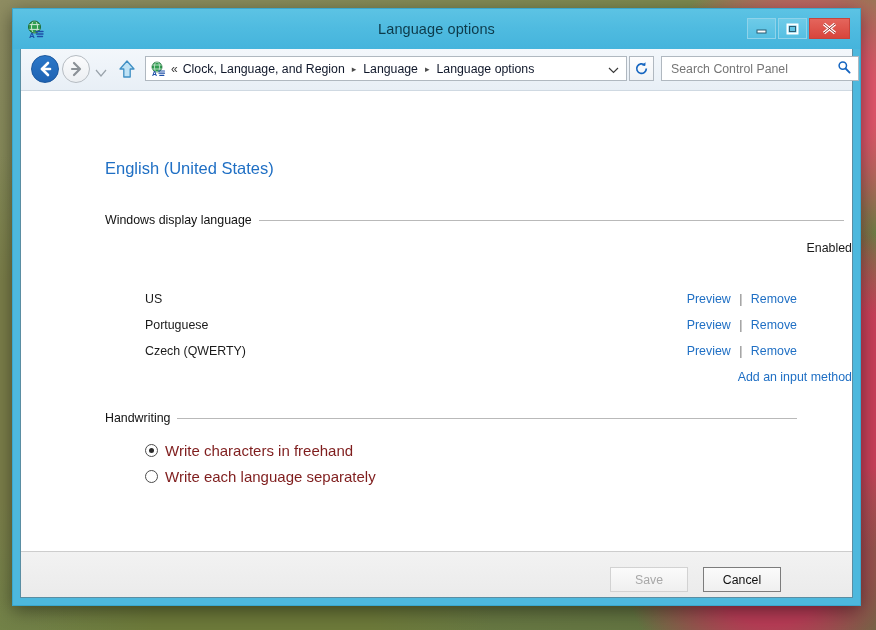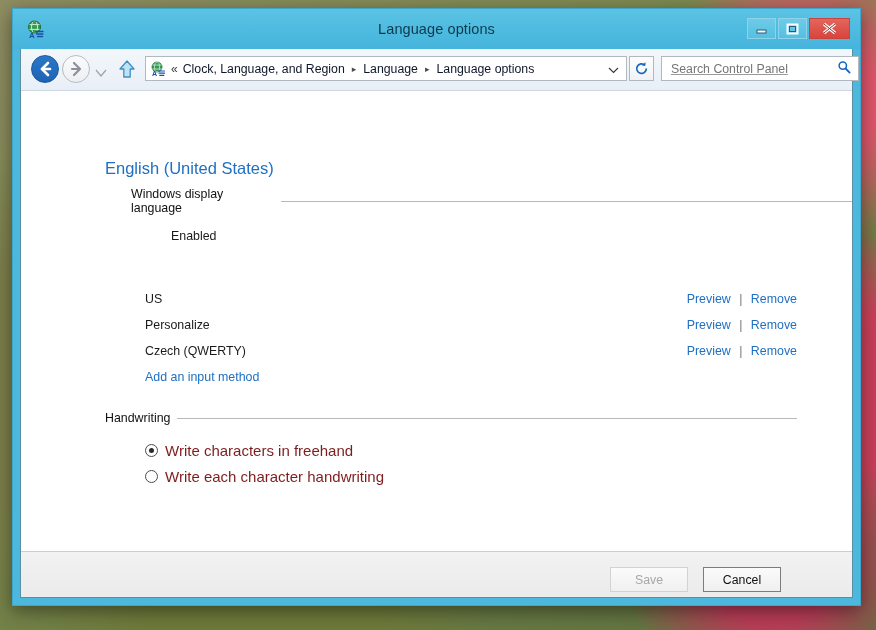--- a/index.html
+++ b/index.html
@@ -134,21 +134,21 @@
     width: 198px; height: 25px;
     background: #ffffff;
     border: 1px solid #b0b8c0;
     display: flex; align-items: center;
   }
   #search-input {
     border: none; outline: none;
     font-family: "Liberation Sans", sans-serif;
     font-size: 12.3px; color: #9a9a9a;
     background: transparent;
-    margin-left: 7px; width: 160px; text-decoration: underline;
+    margin-left: 7px; width: 160px;
   }
   #search-icon { margin-left: auto; margin-right: 7px; }
 
   
   #content {
     position: absolute; left: 0; top: 42px; right: 0; bottom: 61px;
     background: #ffffff;
     overflow: hidden;
   }
   #page-title {
@@ -161,21 +161,21 @@
   .section-head {
     display: flex; align-items: center;
     font-size: 12.4px; color: #111;
   }
   .section-head .rule {
     height: 1px; background: #b9b9b9;
     margin-left: 7px;
   }
   .row {
     display: flex; align-items: center;
-    font-size: 12.4px; color: #1a1a1a;
+    font-size: 12.4px; color: #1a1a1a; justify-content: flex-end;
   }
   .row .label { margin-left: 40px; }
   .row .links { margin-left: auto; }
   a.link {
     color: #1f6fc4; text-decoration: none; font-size: 12.4px;
     cursor: pointer;
   }
   .pipe { color: #777; margin: 0 5px; font-size: 12.4px; }
   .radio-row {
     display: flex; align-items: center;
@@ -326,21 +326,21 @@
             <path d="M8.6 8.5 L12.6 12.6" stroke="#1565c0" stroke-width="1.8" stroke-linecap="round"></path>
           </svg>
         </span>
       </div>
     </div>
 
     <div id="content">
 
       <div id="page-title">English (United States)</div>
 
-      <div class="section" style="top:96px;margin-left:26px;">
+      <div class="section" style="top:122px;">
         <div class="section-head">
           <span>Windows display language</span>
           <span class="rule" style="width:585px;"></span>
         </div>
         <div class="row" style="margin-top:14px;">
           <span class="label">Enabled</span>
         </div>
       </div>
 
       <div class="section" style="top:186px;">
@@ -348,21 +348,21 @@
         <div class="row" style="margin-top:15px; width:692px;">
           <span class="label">US</span>
           <span class="links">
             <a class="link">Preview</a>
             <span class="pipe">|</span>
             <a class="link">Remove</a>
           </span>
         </div>
 
         <div class="row" style="margin-top:12px; width:692px;">
-          <span class="label">Personalize</span>
+          <span class="label">Portuguese</span>
           <span class="links">
             <a class="link">Preview</a>
             <span class="pipe">|</span>
             <a class="link">Remove</a>
           </span>
         </div>
 
         <div class="row" style="margin-top:12px; width:692px;">
           <span class="label">Czech (QWERTY)</span>
           <span class="links">
@@ -383,21 +383,21 @@
           <span class="rule" style="width:620px;"></span>
         </div>
 
         <div class="radio-row" style="margin-top:17px;">
           <span class="radio checked"></span>
           <span>Write characters in freehand</span>
         </div>
 
         <div class="radio-row" style="margin-top:9px;">
           <span class="radio"></span>
-          <span>Write each character handwriting</span>
+          <span>Write each language separately</span>
         </div>
 
       </div>
 
     </div>
 
     <div id="footer">
       <button class="fbtn" id="btn-save" disabled="">Save</button>
       <button class="fbtn" id="btn-cancel">Cancel</button>
     </div>

